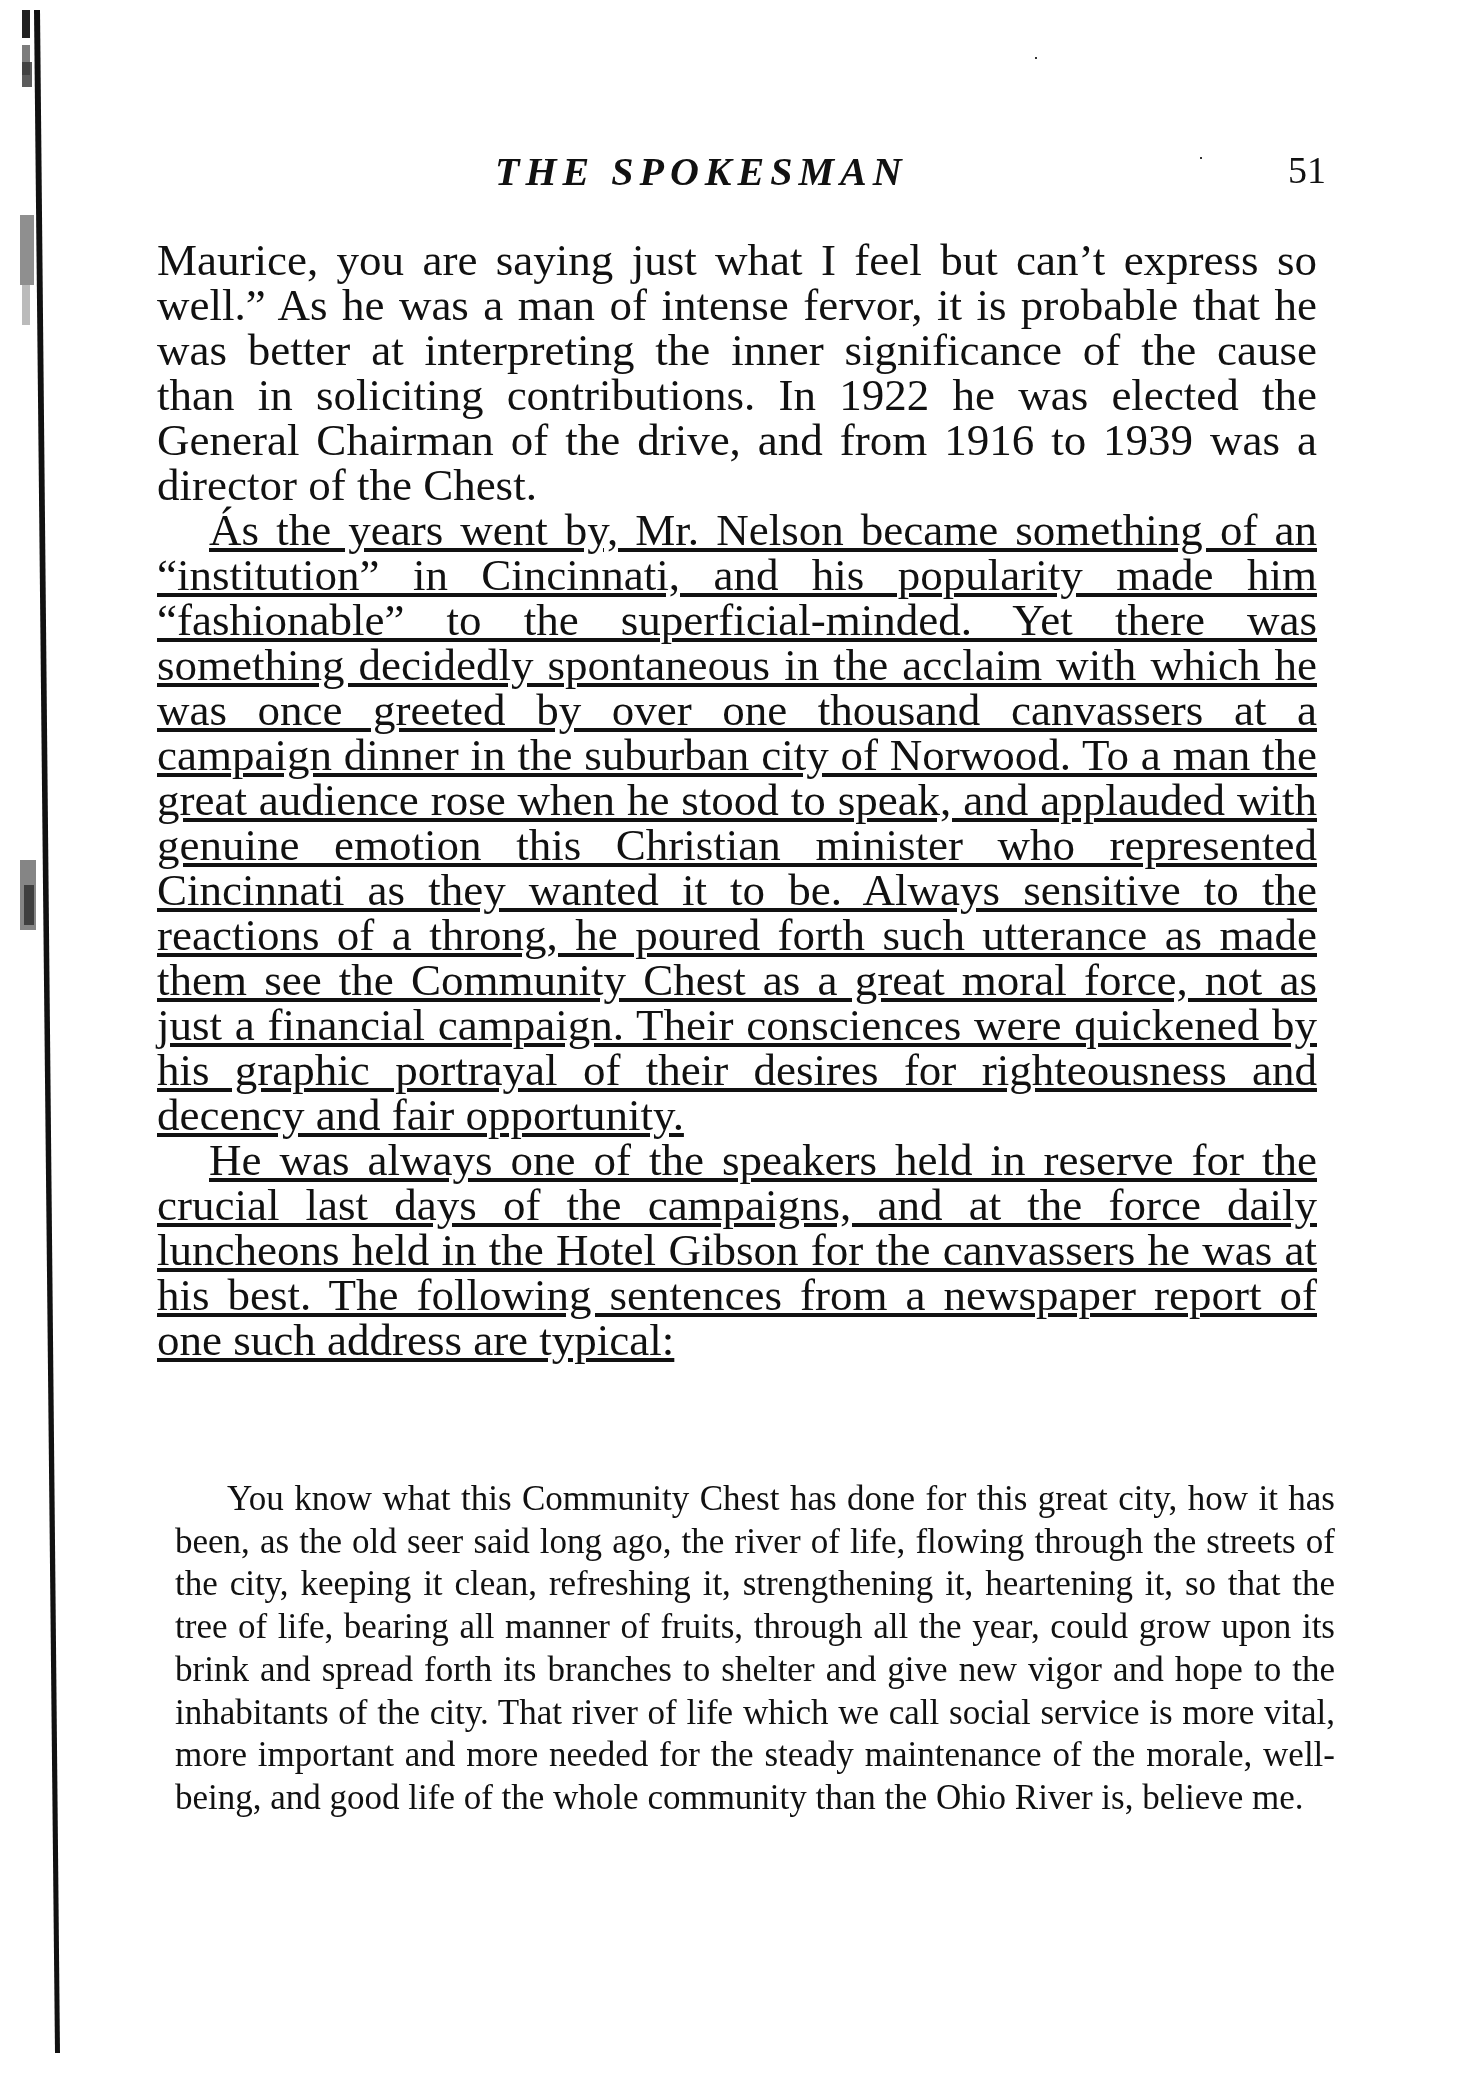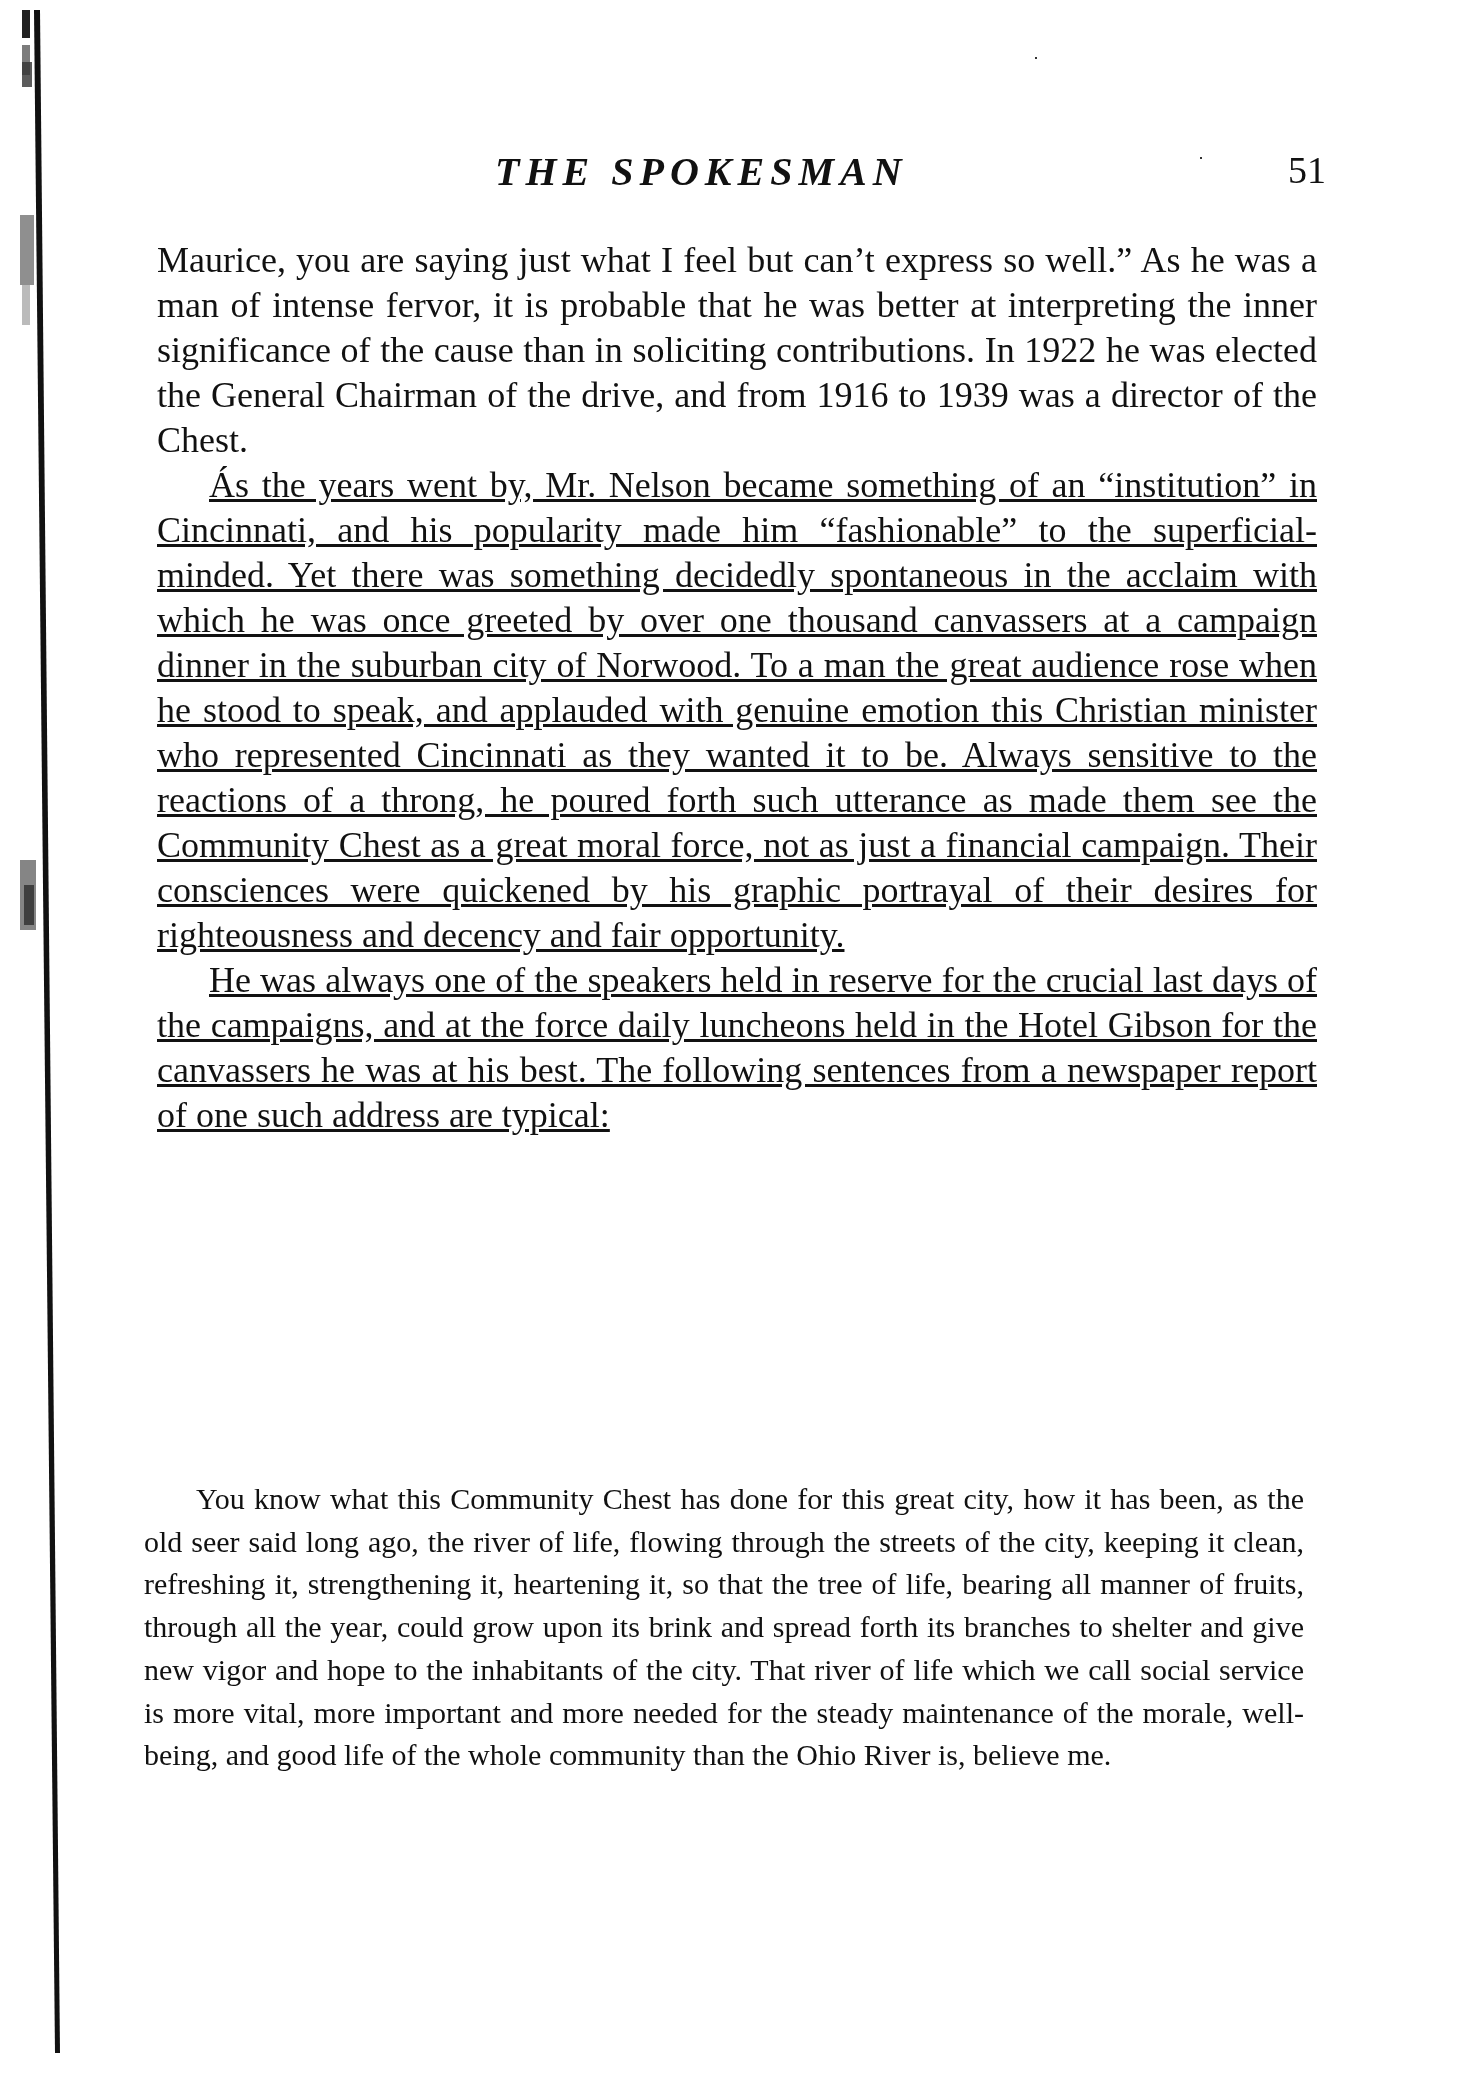--- a/index.html
+++ b/index.html
@@ -1,23 +1,23 @@
 <!DOCTYPE html>
 <html><head>
 <meta charset="utf-8">
 <style>
   html, body { margin: 0; padding: 0; background: #ffffff; }
   body { width: 1468px; height: 2083px; position: relative; overflow: hidden; font-family: "Liberation Serif", "DejaVu Serif", serif; color: #111; }
   .scan-edge { position: absolute; left: 0; top: 0; width: 90px; height: 2083px; }
   .running-head { position: absolute; left: 495px; top: 148px; font-style: italic; font-size: 40px; letter-spacing: 6px; white-space: nowrap; font-weight: bold; }
   .folio { position: absolute; left: 1288px; top: 148px; font-size: 38px; }
-  .body-text { position: absolute; left: 157px; top: 238px; width: 1160px; font-size: 36px; line-height: 45px; text-align: justify; }
+  .body-text { position: absolute; left: 157px; top: 238px; width: 1160px; font-size: 45px; line-height: 45px; text-align: justify; }
   .body-text p { margin: 0; text-indent: 0; }
   .body-text p.indent { text-indent: 52px; text-decoration: underline; }
-  .block-quote { position: absolute; left: 144px; top: 1478px; width: 1160px; font-size: 30px; line-height: 42.7px; text-align: justify; }
+  .block-quote { position: absolute; left: 175px; top: 1478px; width: 1160px; font-size: 35px; line-height: 42.7px; text-align: justify; }
   .block-quote p { margin: 0; text-indent: 52px; }
   .speck { position: absolute; background: #333; width: 2px; height: 2px; }
 </style>
 </head>
 <body>
 
 <svg class="scan-edge" width="90" height="2083" viewBox="0 0 90 2083">
   <polygon points="34,10 40,10 60,2053 55,2053" fill="#111"></polygon>
   <rect x="22" y="10" width="8" height="28" fill="#222"></rect>
   <rect x="22" y="45" width="8" height="30" fill="#444" opacity="0.7"></rect>

